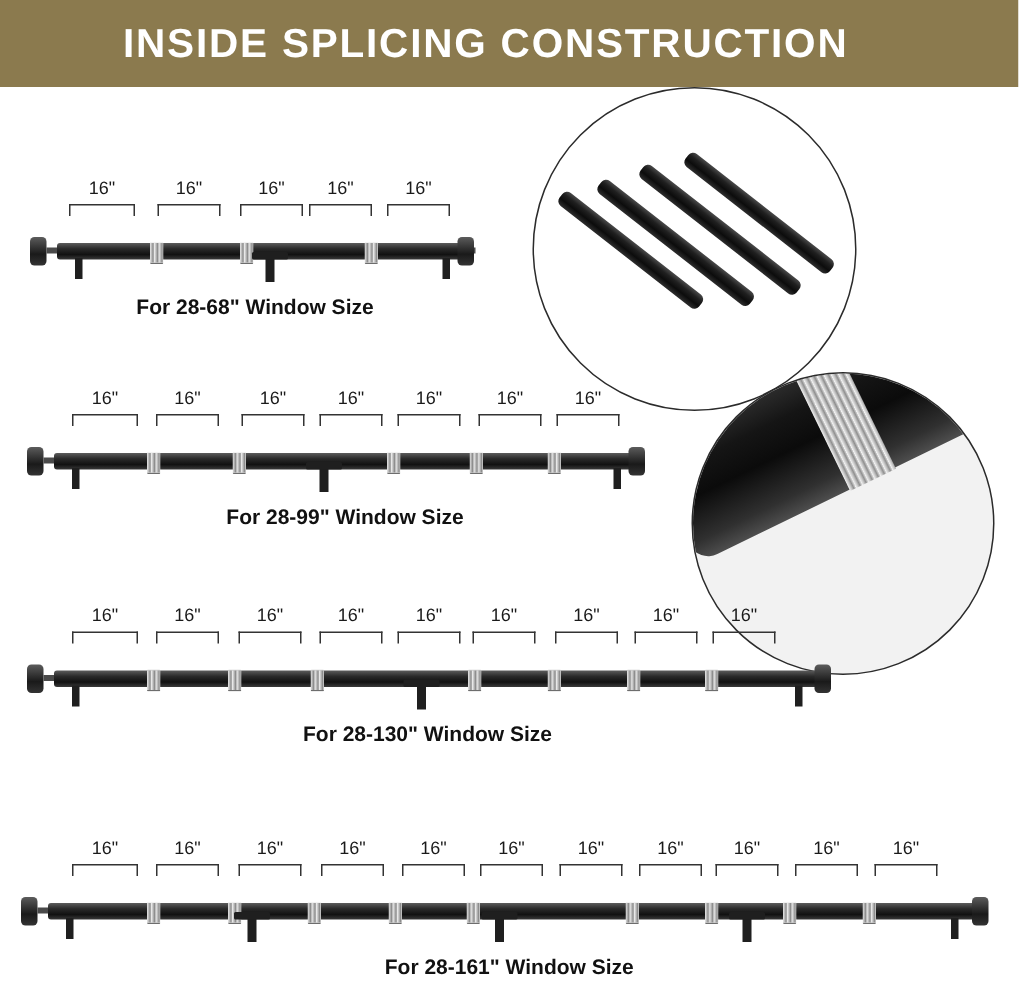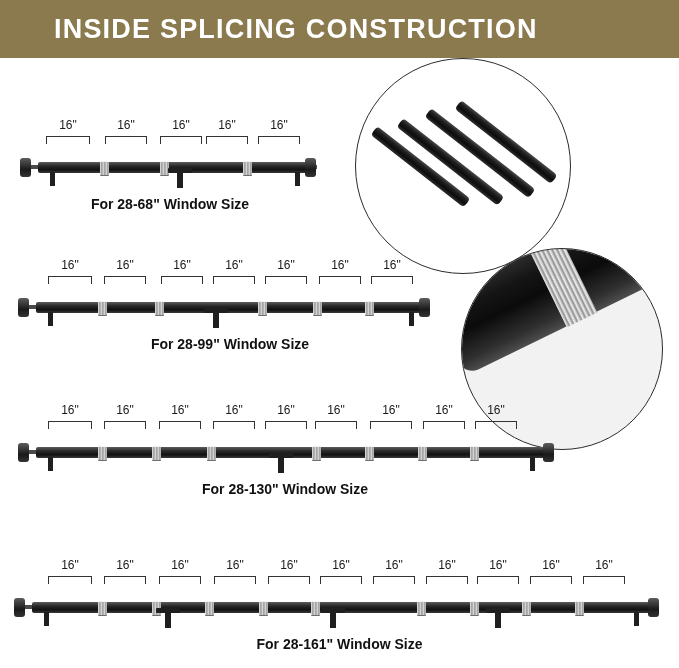--- a/index.html
+++ b/index.html
@@ -25,21 +25,21 @@
     background: #8b7a4e;
     display: flex;
     align-items: center;
     box-sizing: border-box;
   }
   .header-title {
     color: #ffffff;
     font-size: 27px;
     font-weight: bold;
     letter-spacing: 1.2px;
-    padding-left: 54px;
+    padding-left: 82px;
     white-space: nowrap;
     font-family: "Liberation Sans", sans-serif;
   }
 
   
   .diagram {
     position: absolute;
     left: 0;
     width: 679px;
   }

